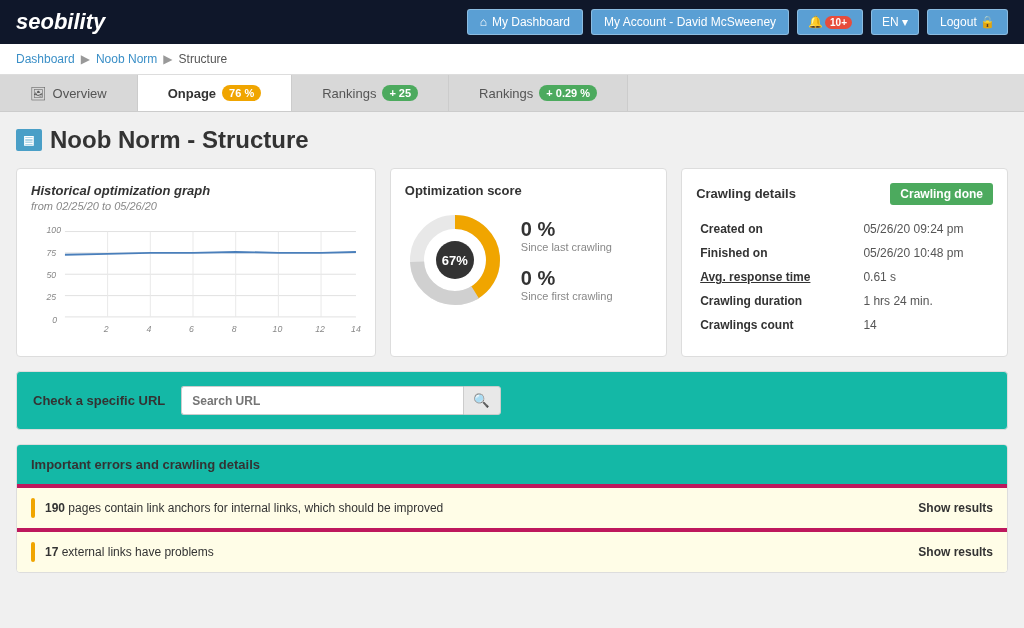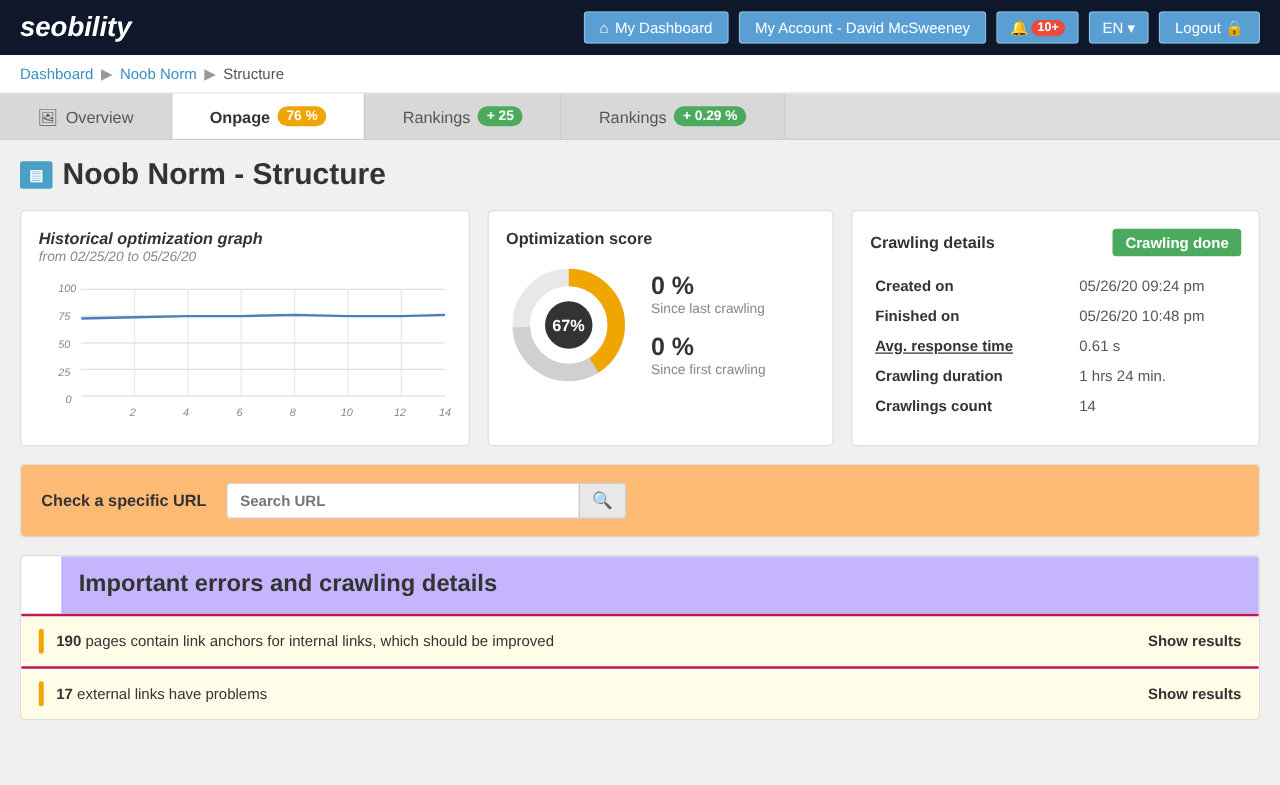--- a/index.html
+++ b/index.html
@@ -254,21 +254,21 @@
       font-weight: bold;
     }
     .crawl-table { width: 100%; border-collapse: collapse; }
     .crawl-table tr td { padding: 5px 4px; font-size: 12px; }
     .crawl-table tr td:first-child { font-weight: bold; color: #333; width: 55%; margin-left: 23px; }
     .crawl-table tr td:last-child { color: #555; }
     .underline { text-decoration: underline; }
 
     
     .url-check-card {
-      background: #fdba74;
+      background: #14b8a6;
       border: 1px solid #ddd;
       border-radius: 4px;
       padding: 14px 16px;
       display: flex;
       align-items: center;
       gap: 16px;
       margin-bottom: 14px;
     }
     .url-check-label {
       font-weight: bold;
@@ -302,29 +302,28 @@
 
     
     .errors-card {
       background: white;
       border: 1px solid #ddd;
       border-radius: 4px;
       overflow: hidden;
     }
     .errors-title {
       font-weight: bold;
-      font-size: 19px;
+      font-size: 13px;
       padding: 12px 14px;
-      background: #c4b5fd;
-      margin-left: 32px;
+      background: #14b8a6;
     }
     .error-row {
       display: flex;
       align-items: center;
-      border-top: 2px solid #be185d;
+      border-top: 4px solid #be185d;
       padding: 10px 14px;
       background: #fffde7;
     }
     .error-indicator {
       width: 4px;
       min-width: 4px;
       height: 20px;
       background: #f0a500;
       border-radius: 2px;
       margin-right: 10px;

